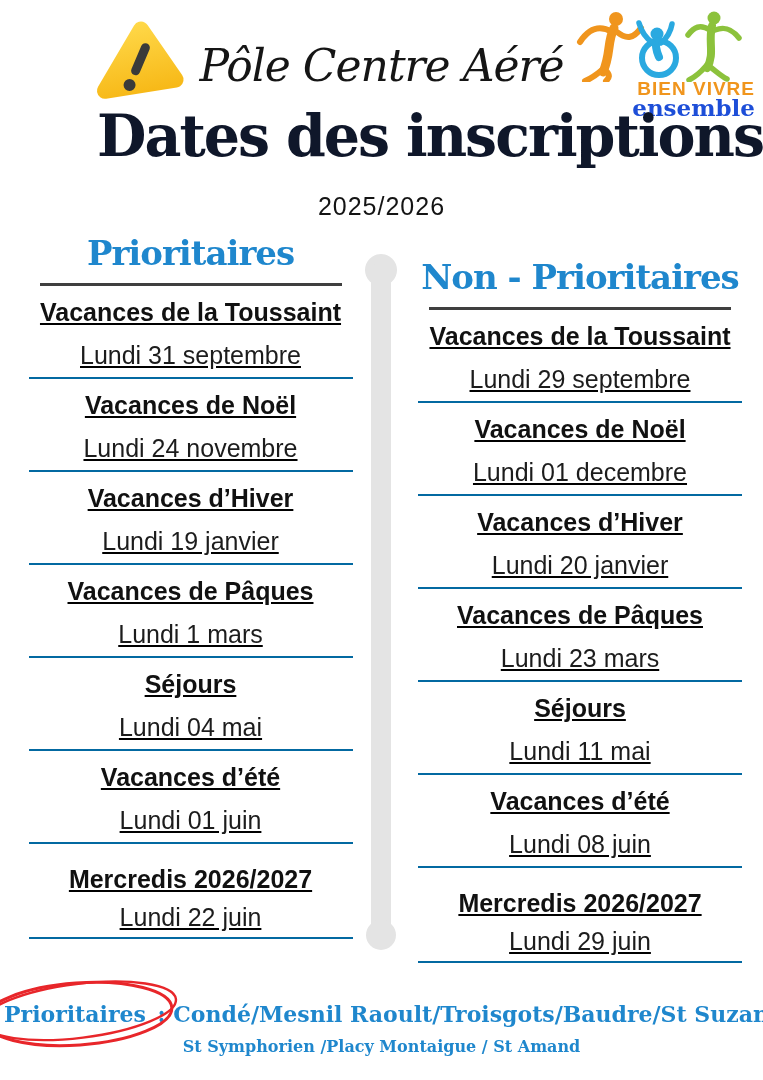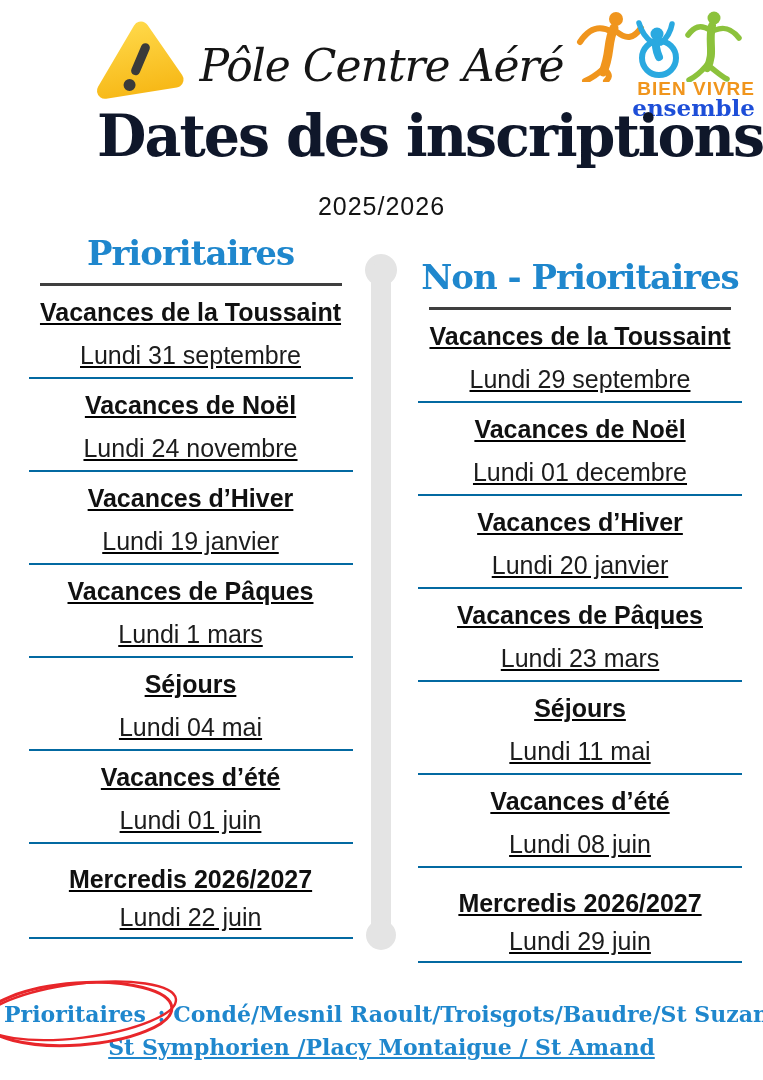--- a/index.html
+++ b/index.html
@@ -67,21 +67,21 @@
     position:absolute; left:366px; top:920px; width:30px; height:30px;
     background:#e4e4e4; border-radius:50%;
   }
 
   
   .footer {
     position:absolute; left:0; right:0; top:996px; text-align:center;
     font-family:"DejaVu Serif", serif; font-weight:700; color:#1f87cd;
   }
   .footer-line1 { font-size:22px; line-height:36px; white-space:nowrap; }
-  .footer-line2 { font-size:22px; line-height:30px; white-space:nowrap;text-decoration:underline; }
+  .footer-line2 { font-size:16px; line-height:30px; white-space:nowrap; }
   .circled { position:relative; display:inline-block; padding:0 4px; }
   .circle-svg {
     position:absolute; left:-24px; top:-21px; width:204px; height:78px;
     pointer-events:none;
   }
 </style>
 </head>
 <body>
 
 <div id="page">

